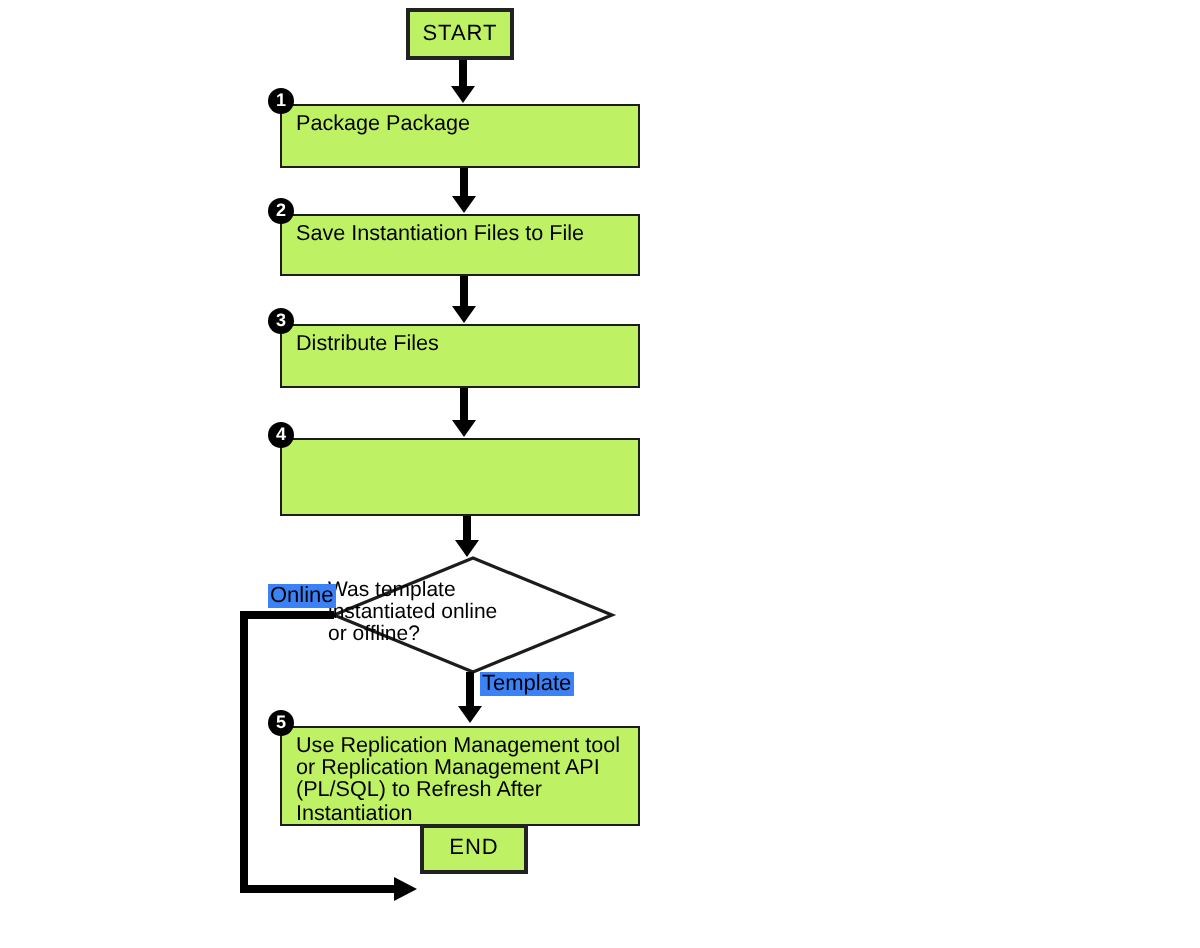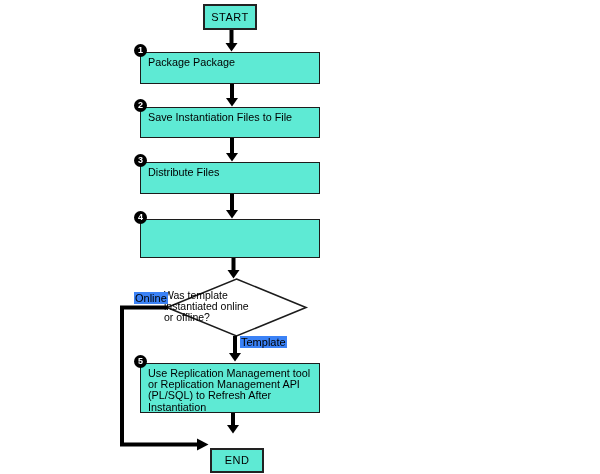--- a/index.html
+++ b/index.html
@@ -18,35 +18,35 @@
   .connectors {
     position: absolute;
     left: 0;
     top: 0;
     width: 600px;
     height: 474px;
   }
   .node {
     position: absolute;
     box-sizing: border-box;
-    background: #5eead4;
+    background: #bef264;
     color: #000000;
   }
   .terminal {
     border: 2px solid #222222;
     text-align: center;
     font-size: 11px;
     letter-spacing: 0.5px;
   }
   .terminal .node-label {
     display: block;
   }
   .start-node { left: 203px; top: 4px; width: 54px; height: 26px; }
   .start-node .node-label { line-height: 22px; }
-  .end-node { left: 210px; top: 448px; width: 54px; height: 25px; }
+  .end-node { left: 210px; top: 412px; width: 54px; height: 25px; }
   .end-node .node-label { line-height: 21px; }
 
   .step {
     border: 1.6px solid #1c1c1c;
     padding: 4px 7px 0 7px;
     font-size: 10.8px;
     line-height: 11.2px;
   }
   .step .node-label {
     white-space: pre-line;

